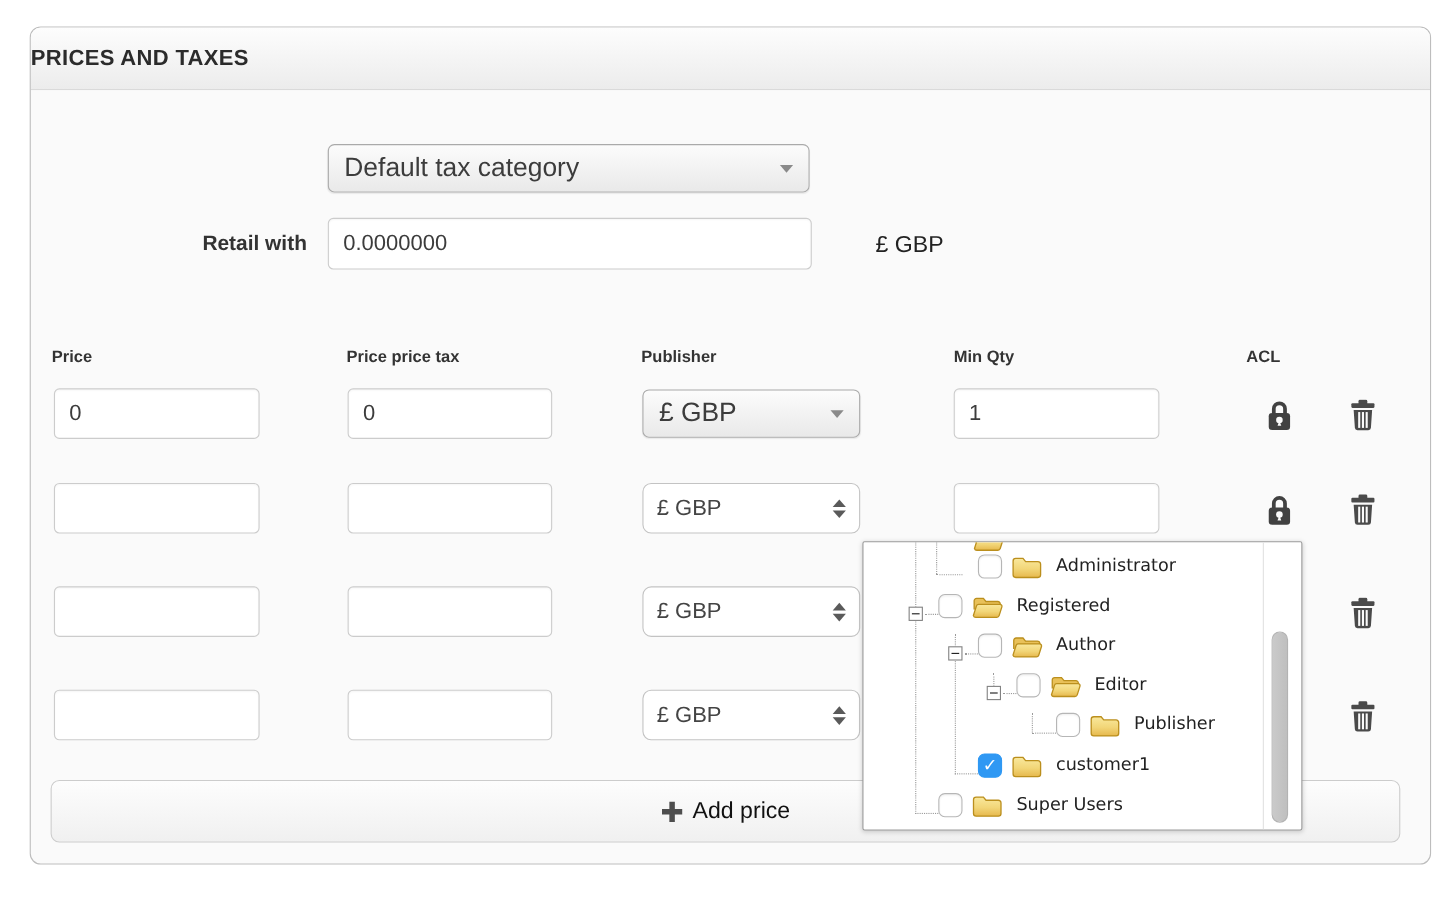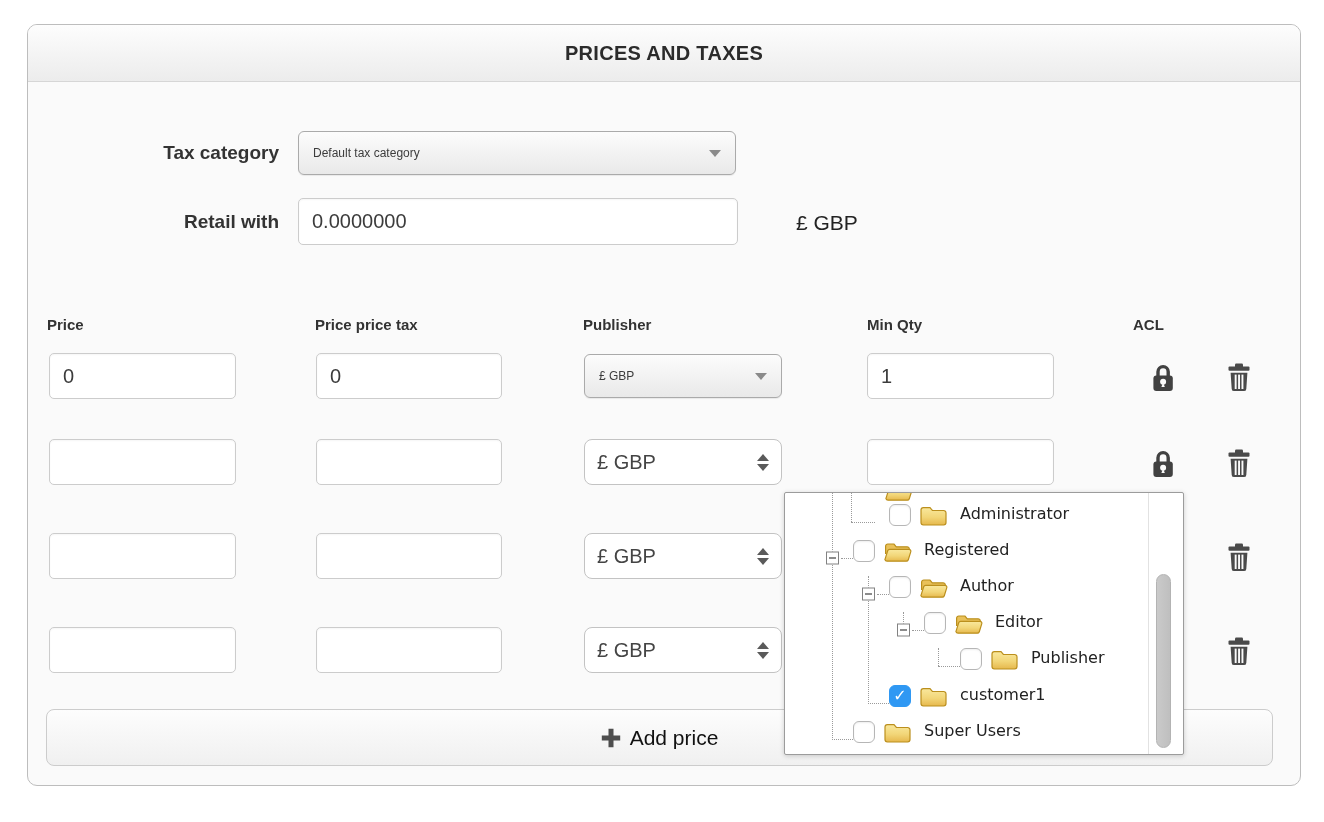--- a/index.html
+++ b/index.html
@@ -3,29 +3,29 @@
 <meta charset="utf-8">
 <style>
   html,body{margin:0;padding:0;background:#fff;}
   body{font-family:"Liberation Sans",sans-serif;width:1324px;height:822px;position:relative;overflow:hidden;}
   .stage{position:absolute;left:0;top:0;width:1324px;height:822px;}
 
   
   .panel{position:absolute;left:27px;top:24px;width:1274px;height:762px;background:#fafafa;
          border:1px solid #bdbdbd;border-radius:10px;box-sizing:border-box;}
   .panel-header{height:56px;background:linear-gradient(#fdfdfd,#ececec);border-bottom:1px solid #d6d6d6;
-                border-radius:9px 9px 0 0;display:flex;align-items:center;justify-content:center;}
+                border-radius:9px 9px 0 0;display:flex;align-items:center;justify-content:flex-start;}
   .panel-title{font-size:20px;font-weight:bold;color:#2b2b2b;letter-spacing:.3px;}
 
   
   .flabel{position:absolute;left:0;width:251px;font-size:19px;font-weight:bold;color:#333;
           text-align:right;line-height:44px;}
   .sel-styled{position:absolute;box-sizing:border-box;display:flex;align-items:center;
               background:linear-gradient(#fcfcfc,#e9e9e9);border:1px solid #aaa;border-radius:6px;
-              box-shadow:0 1px 1px rgba(0,0,0,.07);padding:0 14px;font-size:12px;color:#3c3c3c;cursor:default;}
+              box-shadow:0 1px 1px rgba(0,0,0,.07);padding:0 14px;font-size:24px;color:#3c3c3c;cursor:default;}
   .tri-down{width:0;height:0;border-left:6px solid transparent;border-right:6px solid transparent;
             border-top:7px solid #8a8a8a;margin-left:auto;}
   .tinput{position:absolute;box-sizing:border-box;background:#fff;border:1px solid #ccc;border-radius:5px;
           font-family:"Liberation Sans",sans-serif;font-size:20px;color:#3c3c3c;padding:0 13px;outline:none;
           box-shadow:inset 0 1px 2px rgba(0,0,0,.04);}
   .suffix{position:absolute;font-size:21px;color:#222;}
 
   
   .thead{position:absolute;font-size:15px;font-weight:bold;color:#333;white-space:nowrap;}
   .prow{position:absolute;left:0;width:1274px;height:46px;}
@@ -113,21 +113,20 @@
   </defs>
 </svg>
 
 <div class="stage">
   <div class="panel">
 
     <div class="panel-header">
       <span class="panel-title">PRICES AND TAXES</span>
     </div>
 
-    <div class="flabel" style="top:106px">Tax category</div>
     <div class="sel-styled" style="left:270px;top:106px;width:438px;height:44px">
       <span>Default tax category</span>
       <span class="tri-down"></span>
     </div>
 
     <div class="flabel" style="top:173px;line-height:47px">Retail with</div>
     <input class="tinput" style="left: 270px; top: 173px; width: 440px; height: 47px;" value="0.0000000">
     <div class="suffix" style="left:768px;top:186px">£ GBP</div>
 
     <div class="thead" style="left:19px;top:291px">Price</div>

